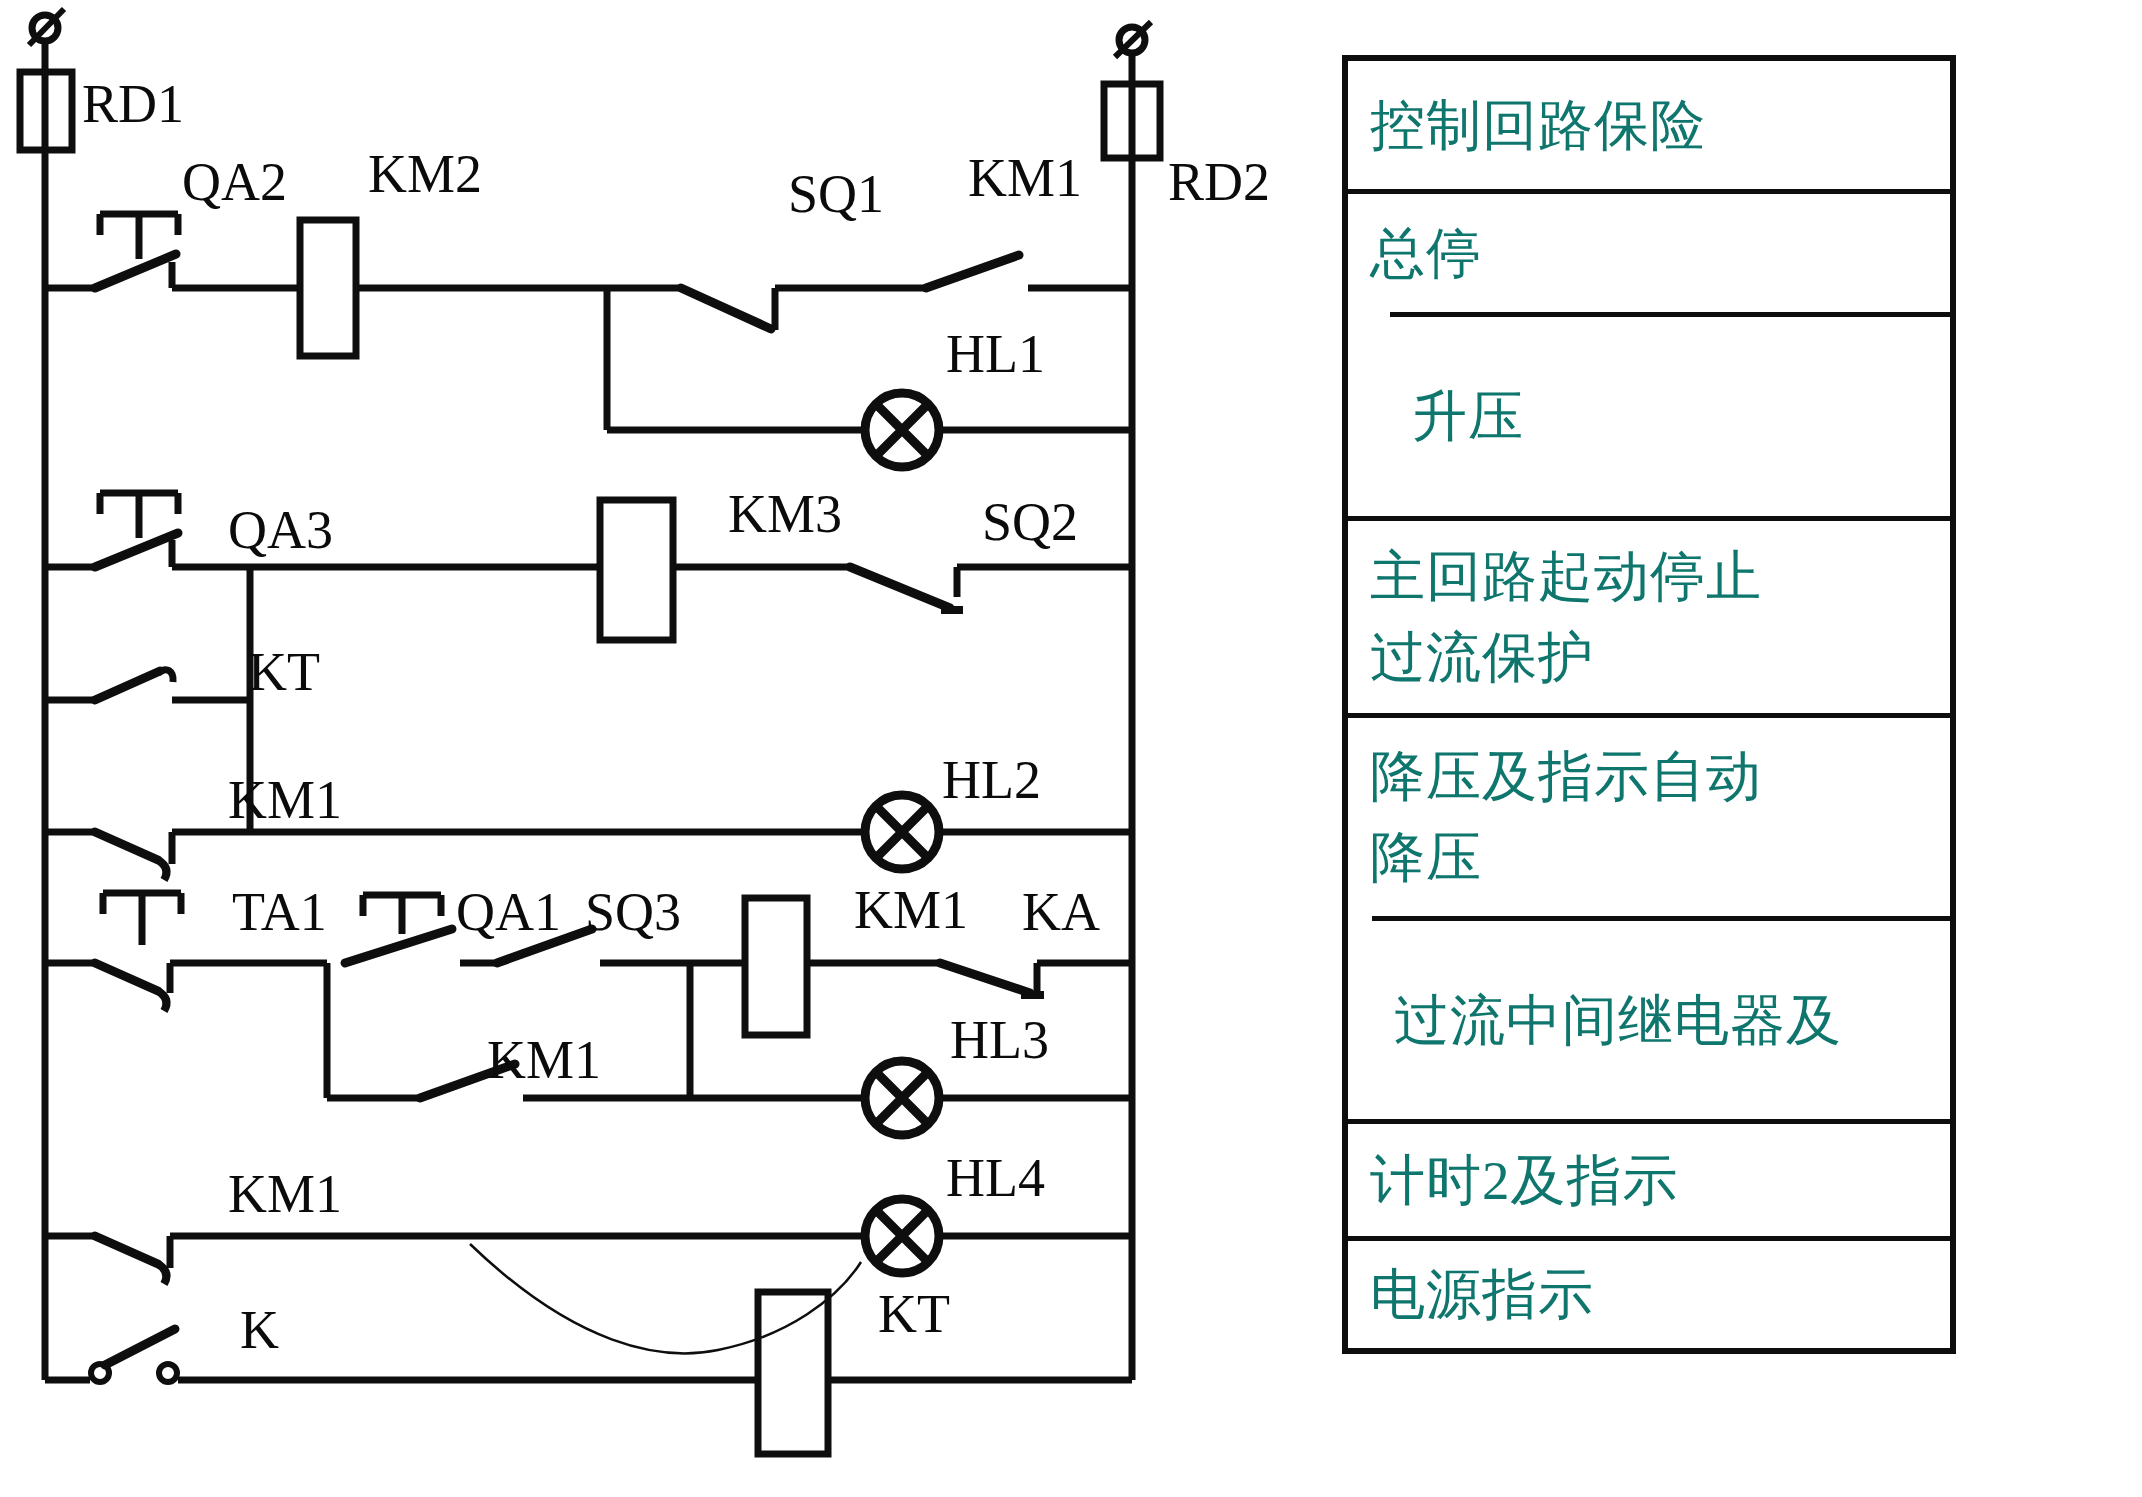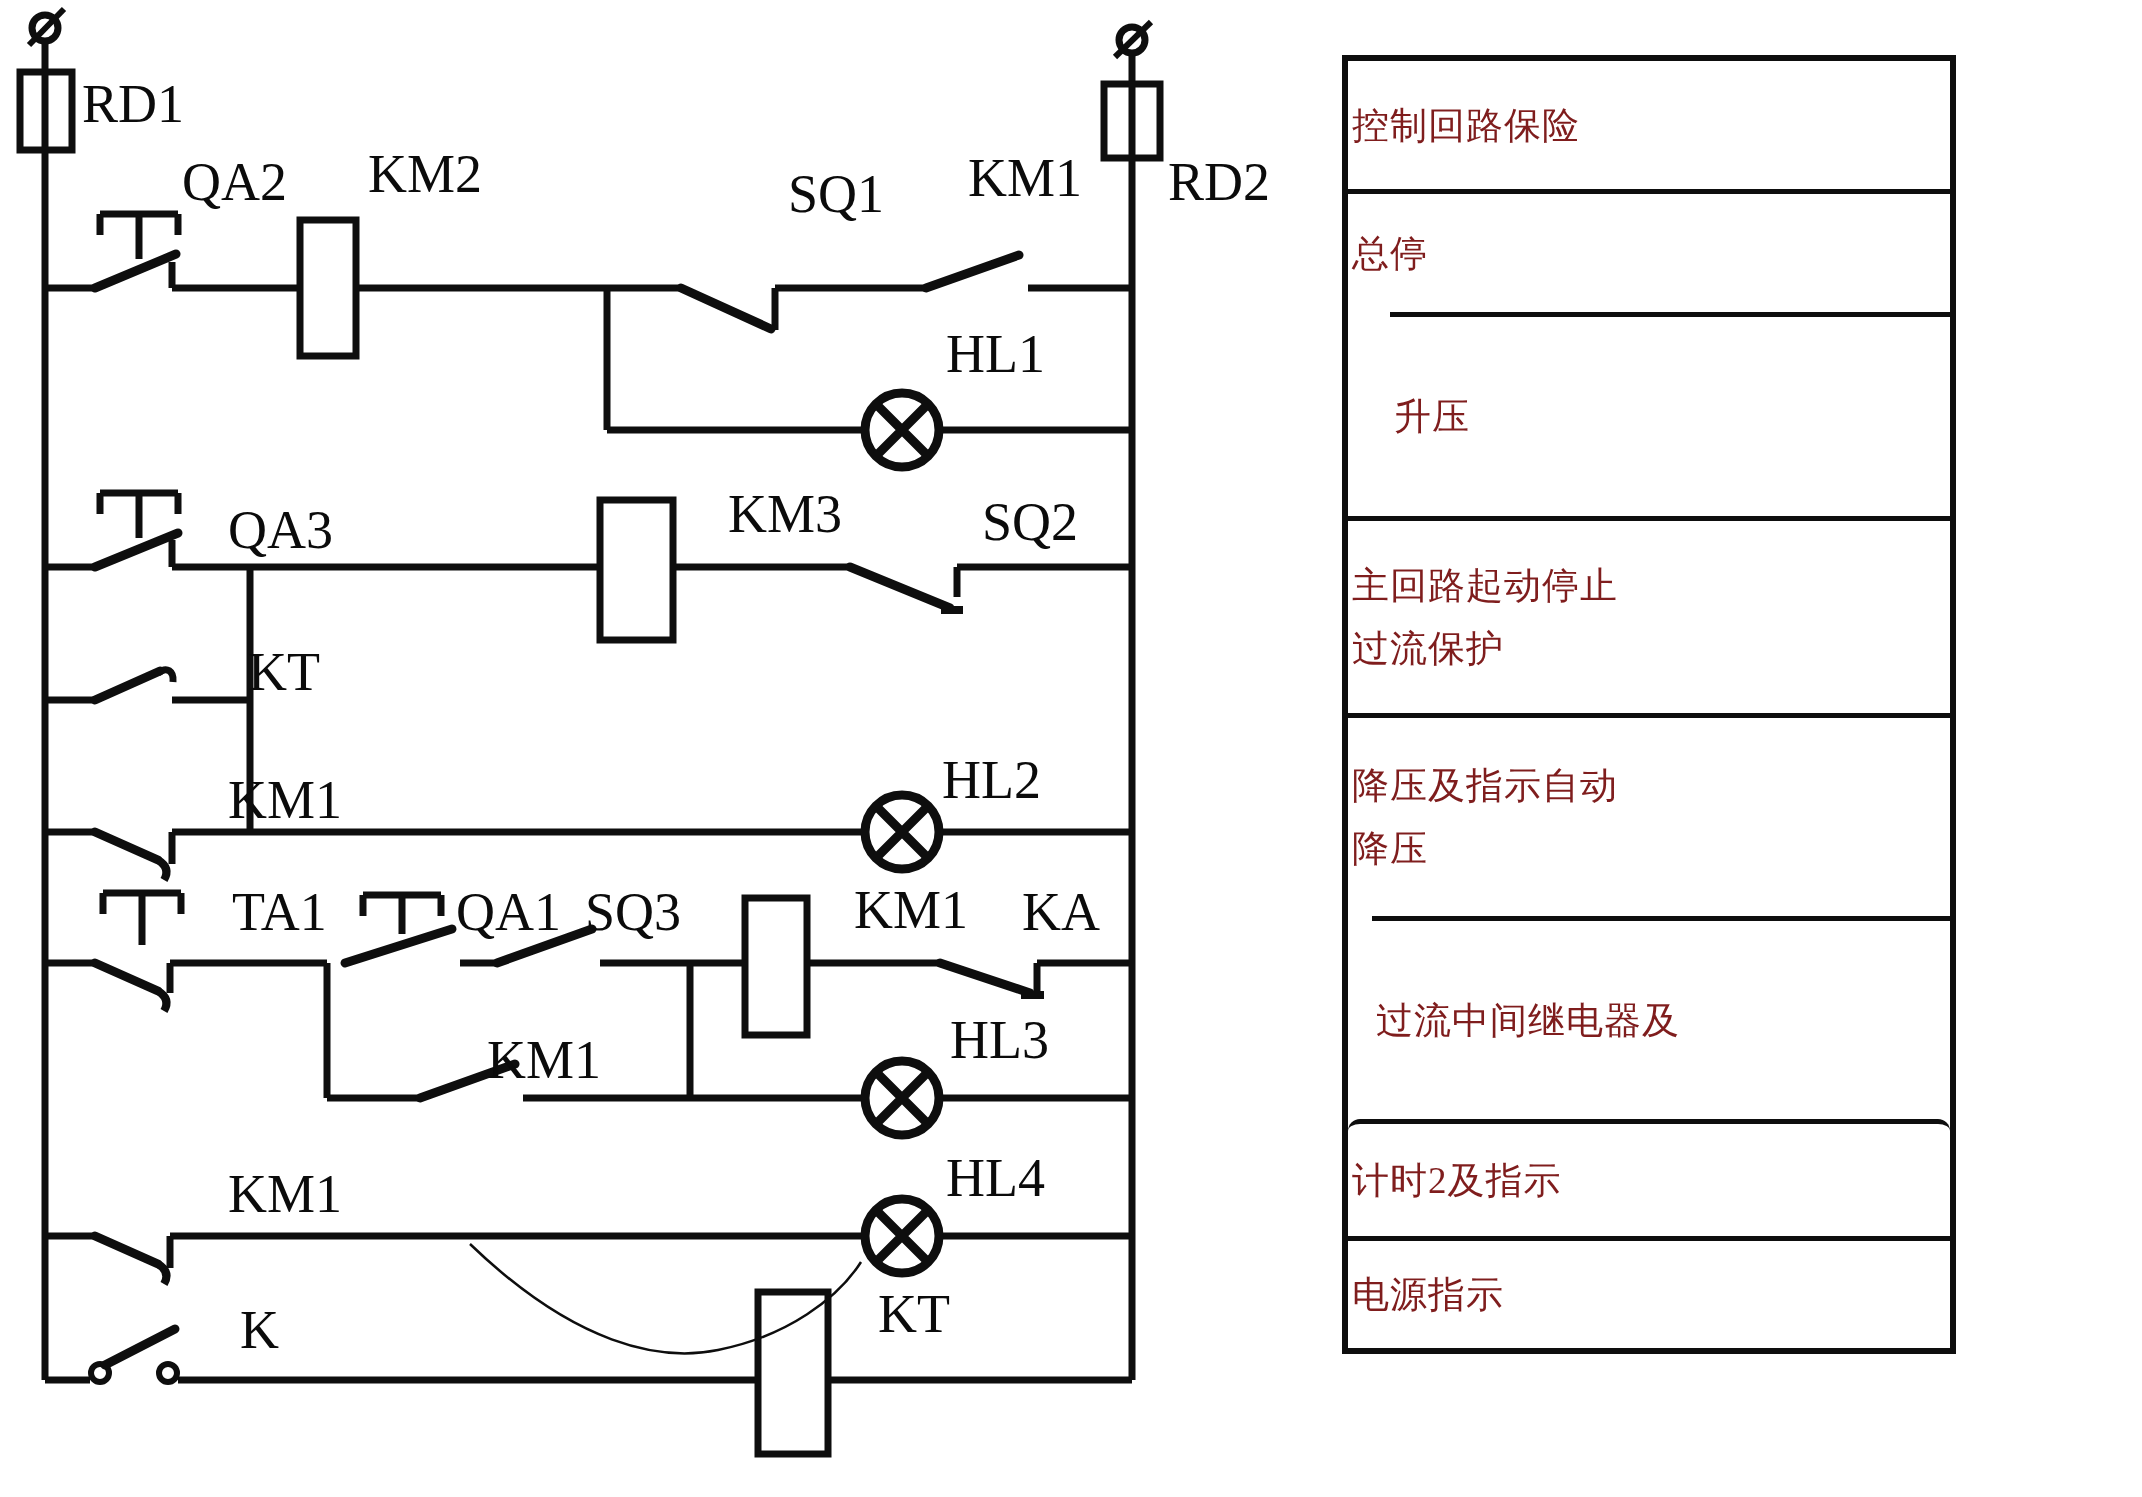--- a/index.html
+++ b/index.html
@@ -3,26 +3,26 @@
 <meta charset="utf-8">
 <style>
   html,body{margin:0;padding:0;background:#e8e8e4;}
   #page{position:relative;width:2142px;height:1497px;background:#ffffff;overflow:hidden;
         font-family:"Liberation Serif","DejaVu Serif",serif;}
   #schem{position:absolute;left:0;top:0;width:2142px;height:1497px;}
   svg text{font-family:"Liberation Serif","DejaVu Serif",serif;font-size:54px;fill:#0b0b0b;}
   #ftable{position:absolute;left:1342px;top:55px;width:614px;height:1299px;
           border:6px solid #0e0e0e;box-sizing:border-box;background:#fff;}
   .trow{box-sizing:border-box;display:flex;flex-direction:column;justify-content:center;
-        padding-left:4px;font-size:37px;color:#7f1d1d;letter-spacing:1px;}
+        padding-left:22px;font-size:55px;color:#0f766e;letter-spacing:1px;}
   .trow + .trow{border-top:5px solid #0e0e0e;}
   .trow .tline{line-height:1.0;}
   .trow .tline + .tline{margin-top:26px;}
   .r0{height:128px;}.r1{height:123px;}.r2{height:204px;margin-left:42px;}.r3{height:203px;}
-  .r4{height:197px;}.r5{height:203px;margin-left:24px;}.r6{height:117px;border-radius:12px;}.r7{height:112px;}
+  .r4{height:197px;}.r5{height:203px;margin-left:24px;}.r6{height:117px;}.r7{height:112px;}
 </style>
 </head>
 <body>
 
 <div id="page">
 
   <svg id="schem" viewBox="0 0 2142 1497" xmlns="http://www.w3.org/2000/svg">
     <g stroke="#0e0e0e" fill="none" stroke-width="7">
 
       <g>

